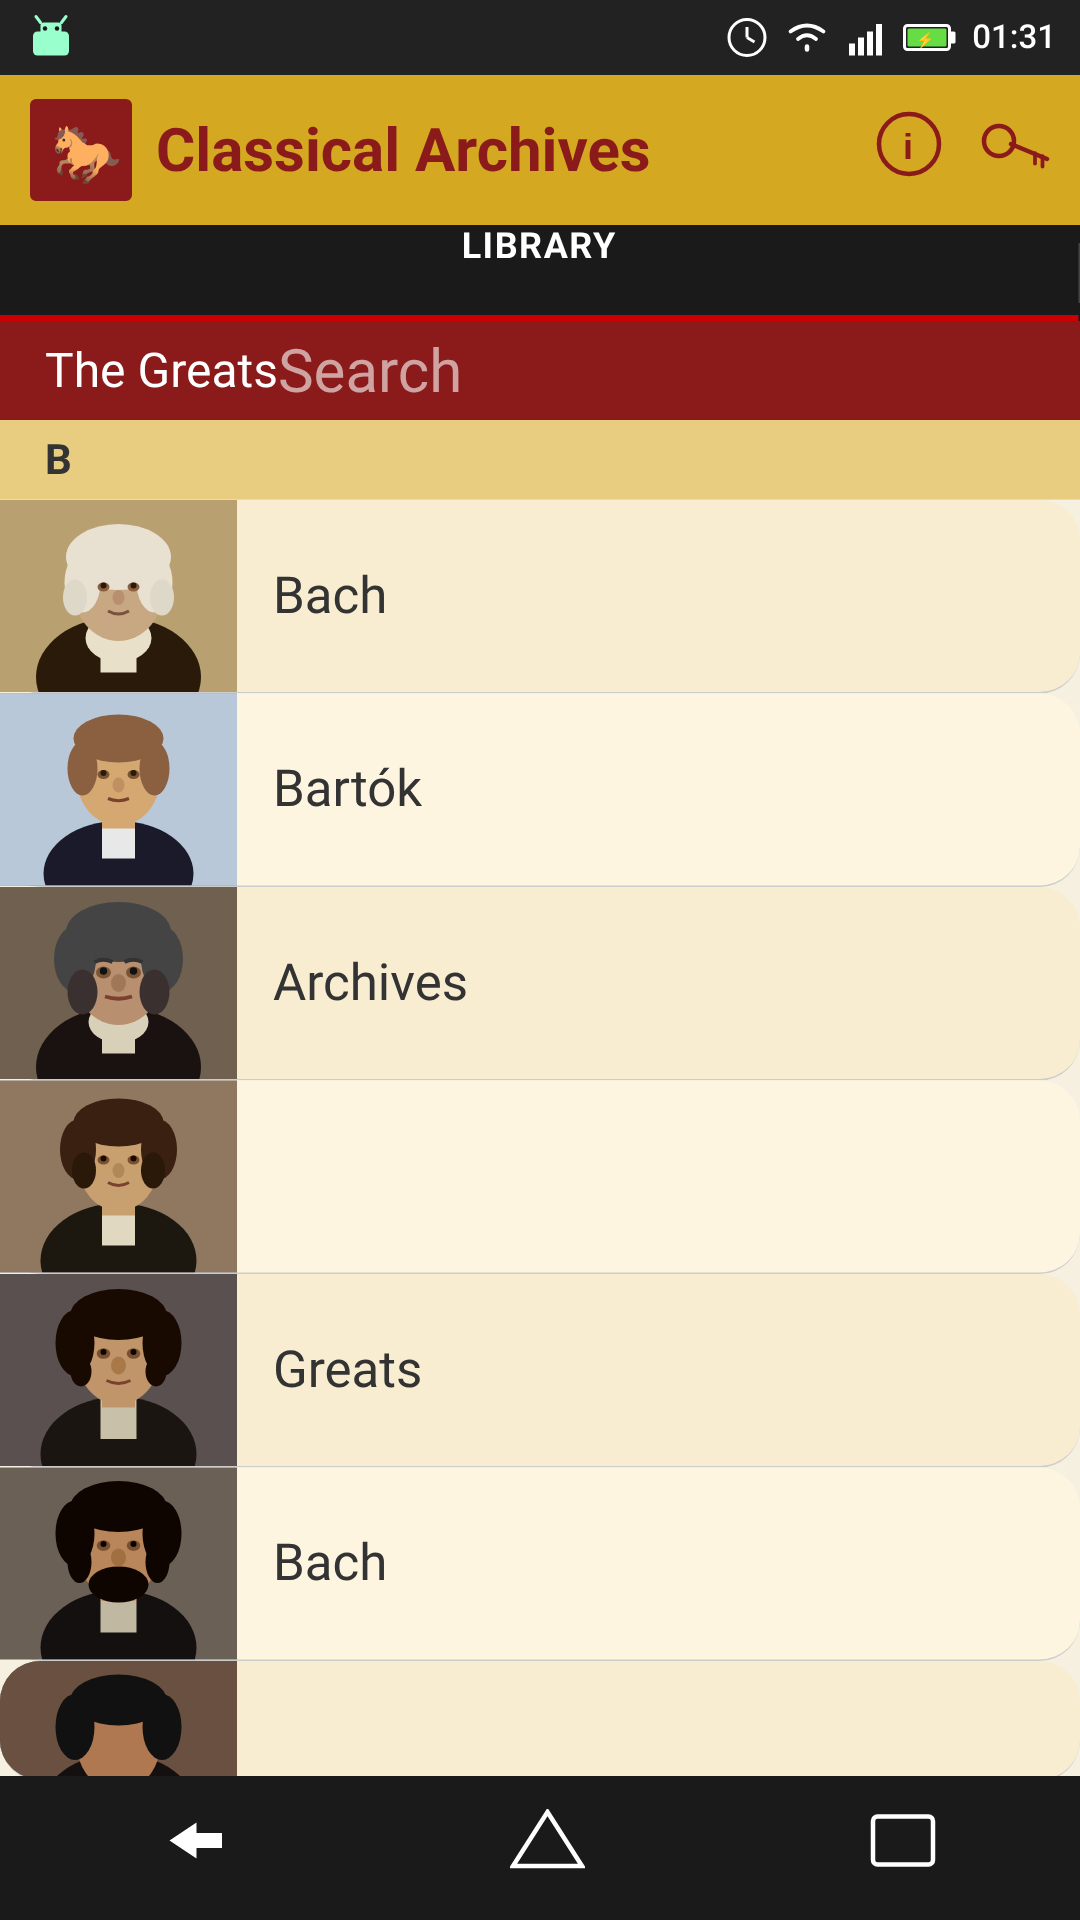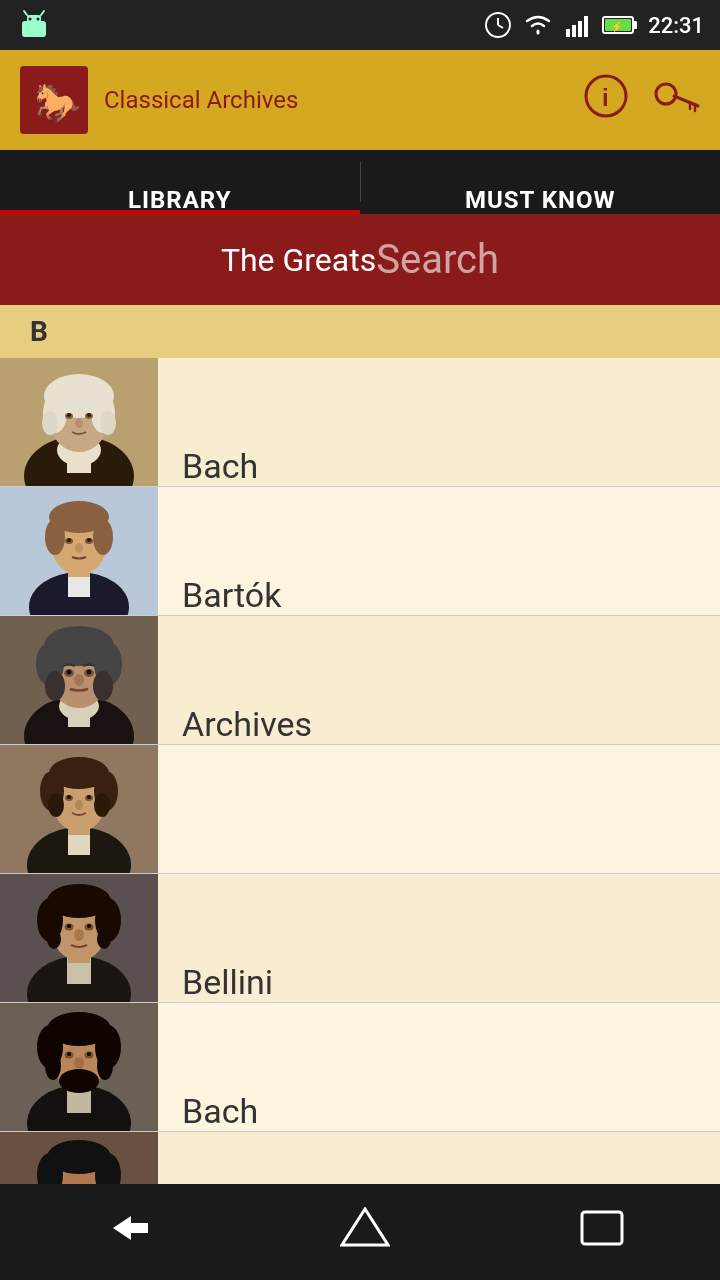--- a/index.html
+++ b/index.html
@@ -59,22 +59,22 @@
       height: 68px;
       background: #8B1A1A;
       border: 3px solid #8B1A1A;
       display: flex;
       align-items: center;
       justify-content: center;
       border-radius: 4px;
     }
     .app-title {
       color: #8B1A1A;
-      font-size: 24px;
-      font-weight: normal;
+      font-size: 40px;
+      font-weight: bold;
     }
     .header-icons {
       display: flex;
       align-items: center;
       gap: 24px;
     }
     .header-icon-btn {
       color: #8B1A1A;
       font-size: 36px;
       cursor: pointer;
@@ -85,21 +85,21 @@
     
     .tab-bar {
       background: #1a1a1a;
       height: 64px;
       display: flex;
       flex-shrink: 0;
     }
     .tab-item {
       flex: 1;
       display: flex;
-      align-items: flex-end;
+      align-items: flex-start;
       justify-content: center;
       color: white;
       font-size: 24px;
       font-weight: bold;
       letter-spacing: 1px;
       cursor: pointer;
       position: relative;
     }
     .tab-item.active::after {
       content: '';
@@ -112,26 +112,26 @@
     }
     .tab-divider {
       width: 1px;
       background: #444;
       margin: 12px 0;
     }
 
     
     .section-header {
       background: #8B1A1A;
-      height: 91px;
+      height: 66px;
       display: flex;
       align-items: center;
       padding: 0 30px;
       flex-shrink: 0;
-      justify-content: center;
+      justify-content: flex-start;
     }
     .section-title {
       color: white;
       font-size: 32px;
       font-weight: normal;
     }
     .section-search {
       color: rgba(255,255,255,0.6);
       font-size: 40px;
     }
@@ -148,24 +148,25 @@
 
     
     .composer-list {
       flex: 1;
       overflow-y: auto;
       background: #f5f0e0;
     }
 
     .composer-item {
       display: flex;
-      align-items: flex-end;
+      align-items: center;
       border-bottom: 1px solid #ccc;
       cursor: pointer;
       background: #fdf5e0;
+      border-radius: 27px;
     }
     .composer-item:nth-child(odd) {
       background: #f8edd0;
     }
 
     .composer-portrait {
       width: 158px;
       height: 128px;
       flex-shrink: 0;
       overflow: hidden;
@@ -246,21 +247,21 @@
       <rect x="14" y="10" width="4" height="16" fill="white"></rect>
       <rect x="20" y="5" width="4" height="21" fill="white"></rect>
     </svg>
 
     <svg width="36" height="22" viewBox="0 0 36 22">
       <rect x="1" y="3" width="30" height="16" rx="2" stroke="white" stroke-width="2" fill="none"></rect>
       <rect x="31" y="7" width="4" height="8" rx="1" fill="white"></rect>
       <rect x="3" y="5" width="26" height="12" rx="1" fill="#66dd44"></rect>
       <text x="9" y="16" font-size="10" fill="white" font-weight="bold">⚡</text>
     </svg>
-    <span>22:31</span>
+    <span>01:31</span>
   </div>
 </div>
 
 <div class="app-header">
   <div class="header-left">
     <div class="logo-box">
 
       <svg width="52" height="52" viewBox="0 0 52 52">
         <text x="6" y="42" font-size="38" fill="#d4a820">🐎</text>
       </svg>
@@ -285,23 +286,20 @@
       </svg>
     </button>
   </div>
 </div>
 
 <div class="tab-bar">
   <div class="tab-item active">
     <span>LIBRARY</span>
   </div>
   <div class="tab-divider"></div>
-  <div class="tab-item">
-    <span>MUST KNOW</span>
-  </div>
 </div>
 
 <div class="section-header">
   <span class="section-title">The Greats</span>
   <span class="section-search">Search</span>
 </div>
 
 <div class="letter-header">
   <span>B</span>
 </div>
@@ -473,21 +471,21 @@
         <ellipse cx="89" cy="52" rx="2" ry="2" fill="#0a0500"></ellipse>
 
         <ellipse cx="79" cy="61" rx="5" ry="6" fill="#a87848"></ellipse>
 
         <path d="M71 71 Q79 75 87 71" stroke="#7a4030" stroke-width="2" fill="none"></path>
 
         <ellipse cx="54" cy="65" rx="7" ry="10" fill="#180a00"></ellipse>
         <ellipse cx="104" cy="65" rx="7" ry="10" fill="#180a00"></ellipse>
       </svg>
     </div>
-    <span class="composer-name">Bellini</span>
+    <span class="composer-name">Greats</span>
   </div>
 
   <div class="composer-item">
     <div class="composer-portrait">
       <svg class="portrait-svg" viewBox="0 0 158 128" xmlns="http://www.w3.org/2000/svg">
         <rect width="158" height="128" fill="#888"></rect>
 
         <rect width="158" height="128" fill="#6a6055"></rect>
 
         <ellipse cx="79" cy="120" rx="52" ry="38" fill="#151010"></ellipse>

